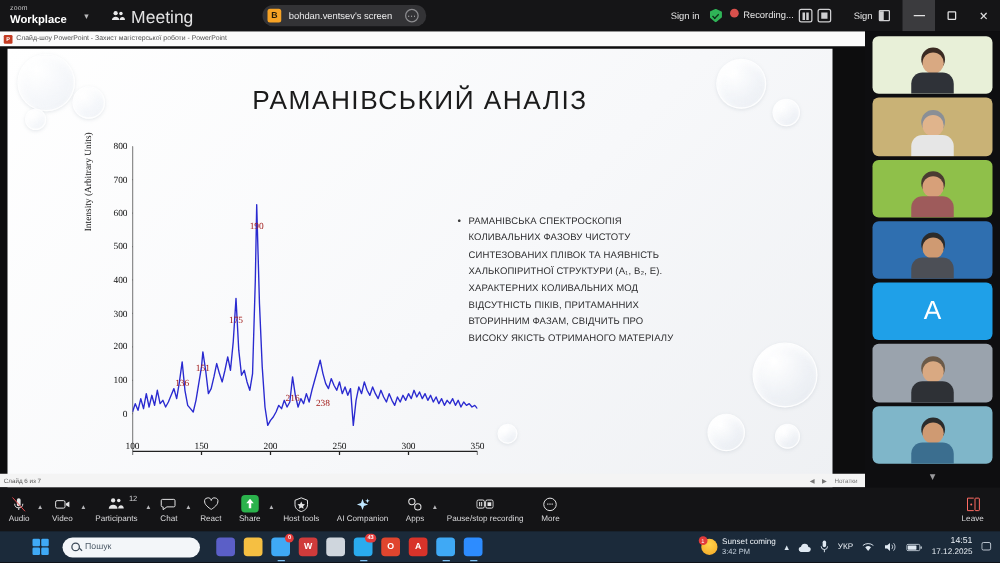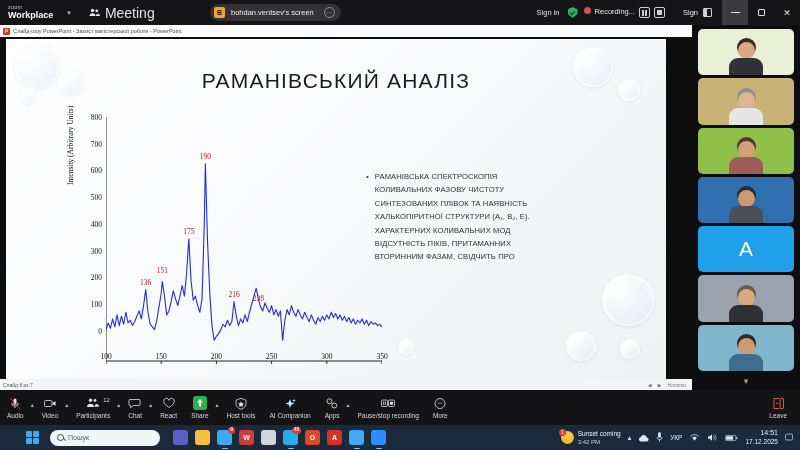--- a/index.html
+++ b/index.html
@@ -127,21 +127,21 @@
   .yticks { position:absolute; left: 10px; top: 0; width: 30px; height: 230px; }
   .xtick { position:absolute; transform: translateX(-50%);
     font-family:"Liberation Serif", serif; font-size: 7.5px; color:#111; }
   .xticks { position:absolute; left: 44px; top: 235px; width: 272px; height: 14px; }
   .xlabel {
     position:absolute; left: 44px; top: 250px; width: 272px; text-align:center;
     font-family:"Liberation Serif", serif; font-size: 7.5px; color:#111;
   }
   .peaklabel {
     position:absolute; transform: translateX(-50%);
-    font-family:"Liberation Serif", serif; font-size: 7.5px; color:#a3201e;
+    font-family:"Liberation Serif", serif; font-size: 7.5px; color:#a3201e;margin-top:24px;
   }
   .plot-svg { position:absolute; left: 44px; top: 0px; }
 
   
   .slide-foot {
     position:absolute; left:0; bottom:0; width:692px; height:11px;
     background:#f4f4f4; display:flex; align-items:center;
     font-size:5px; color:#555; padding-left:3px;
   }
   .slide-foot .fr { margin-left:auto; display:flex; gap:6px; align-items:center; padding-right:6px; color:#777; }
@@ -301,20 +301,21 @@
       <div class="bullet-block">
         <div class="bullet-dot">•</div>
         <div class="bullet-text">
           <div>РАМАНІВСЬКА СПЕКТРОСКОПІЯ</div>
           <div>КОЛИВАЛЬНИХ ФАЗОВУ ЧИСТОТУ</div>
           <div>СИНТЕЗОВАНИХ ПЛІВОК ТА НАЯВНІСТЬ</div>
           <div>ХАЛЬКОПІРИТНОЇ СТРУКТУРИ (A₁, B₂, E).</div>
           <div>ХАРАКТЕРНИХ КОЛИВАЛЬНИХ МОД</div>
           <div>ВІДСУТНІСТЬ ПІКІВ, ПРИТАМАННИХ</div>
           <div>ВТОРИННИМ ФАЗАМ, СВІДЧИТЬ ПРО</div>
+          <div>ВИСОКУ ЯКІСТЬ ОТРИМАНОГО МАТЕРІАЛУ</div>
         </div>
       </div>
 
       <div class="chart-wrap">
         <div class="ylabel">Intensity (Arbitrary Units)</div>
         <div class="yticks">
             <div class="ytick" style="top: 213.953px;">0</div>
             <div class="ytick" style="top: 187.209px;">100</div>
             <div class="ytick" style="top: 160.465px;">200</div>
             <div class="ytick" style="top: 133.721px;">300</div>

